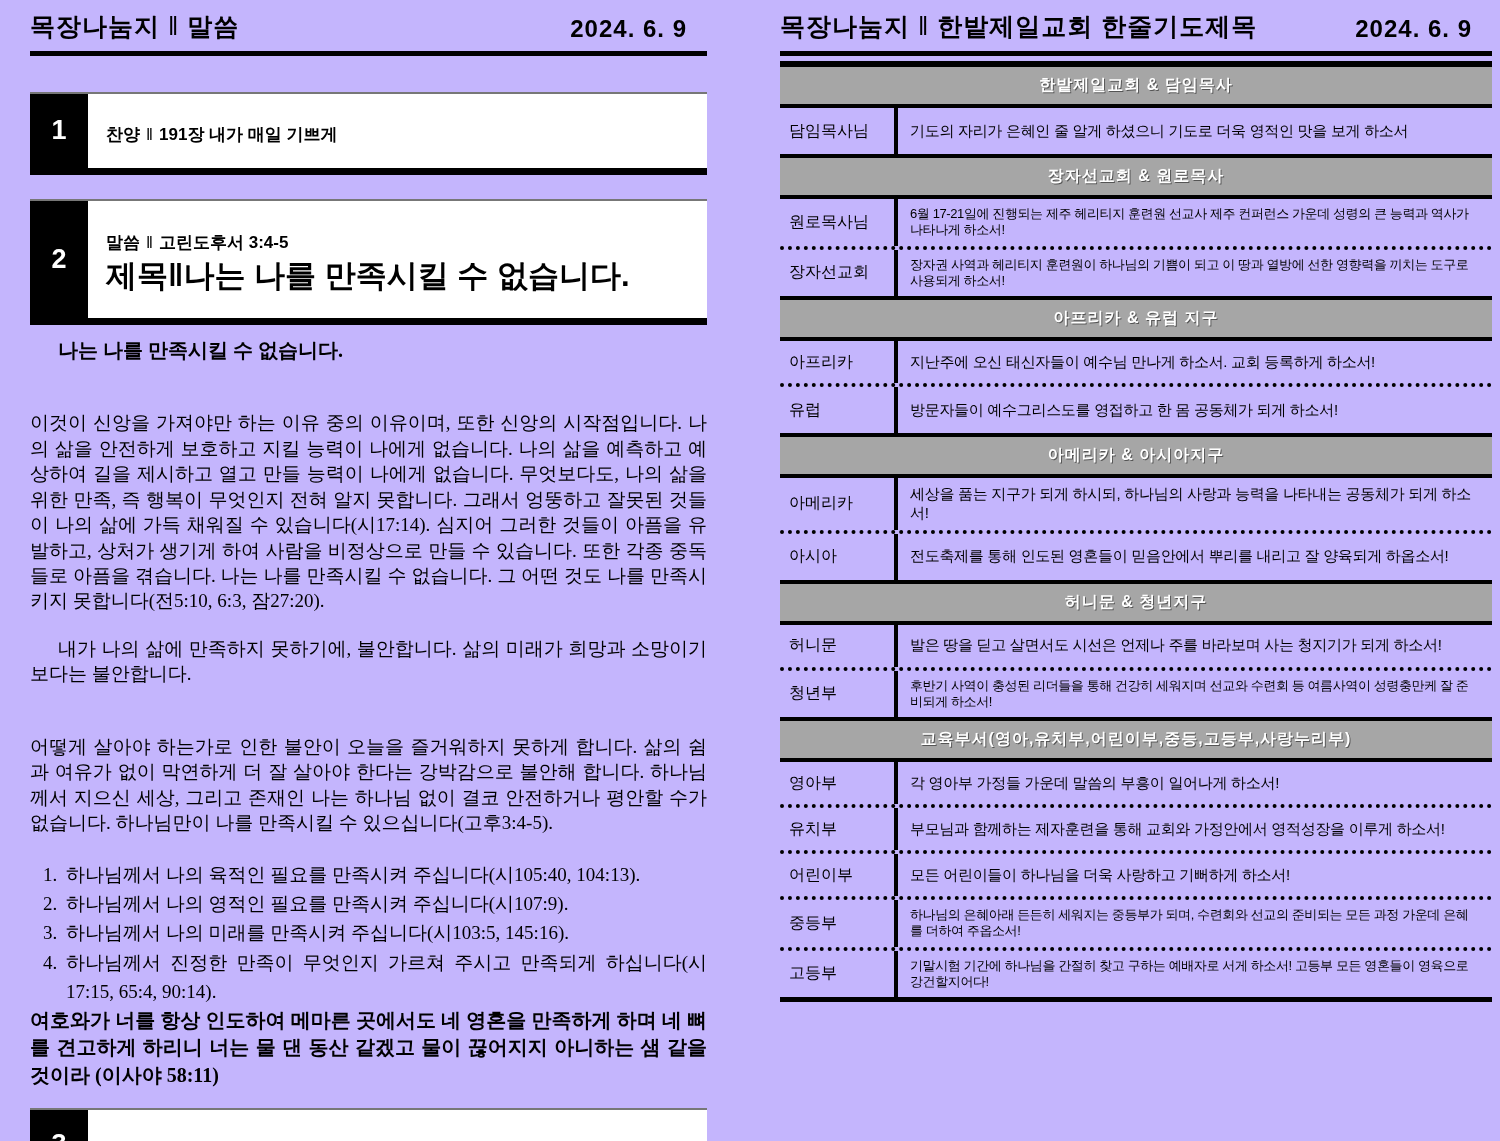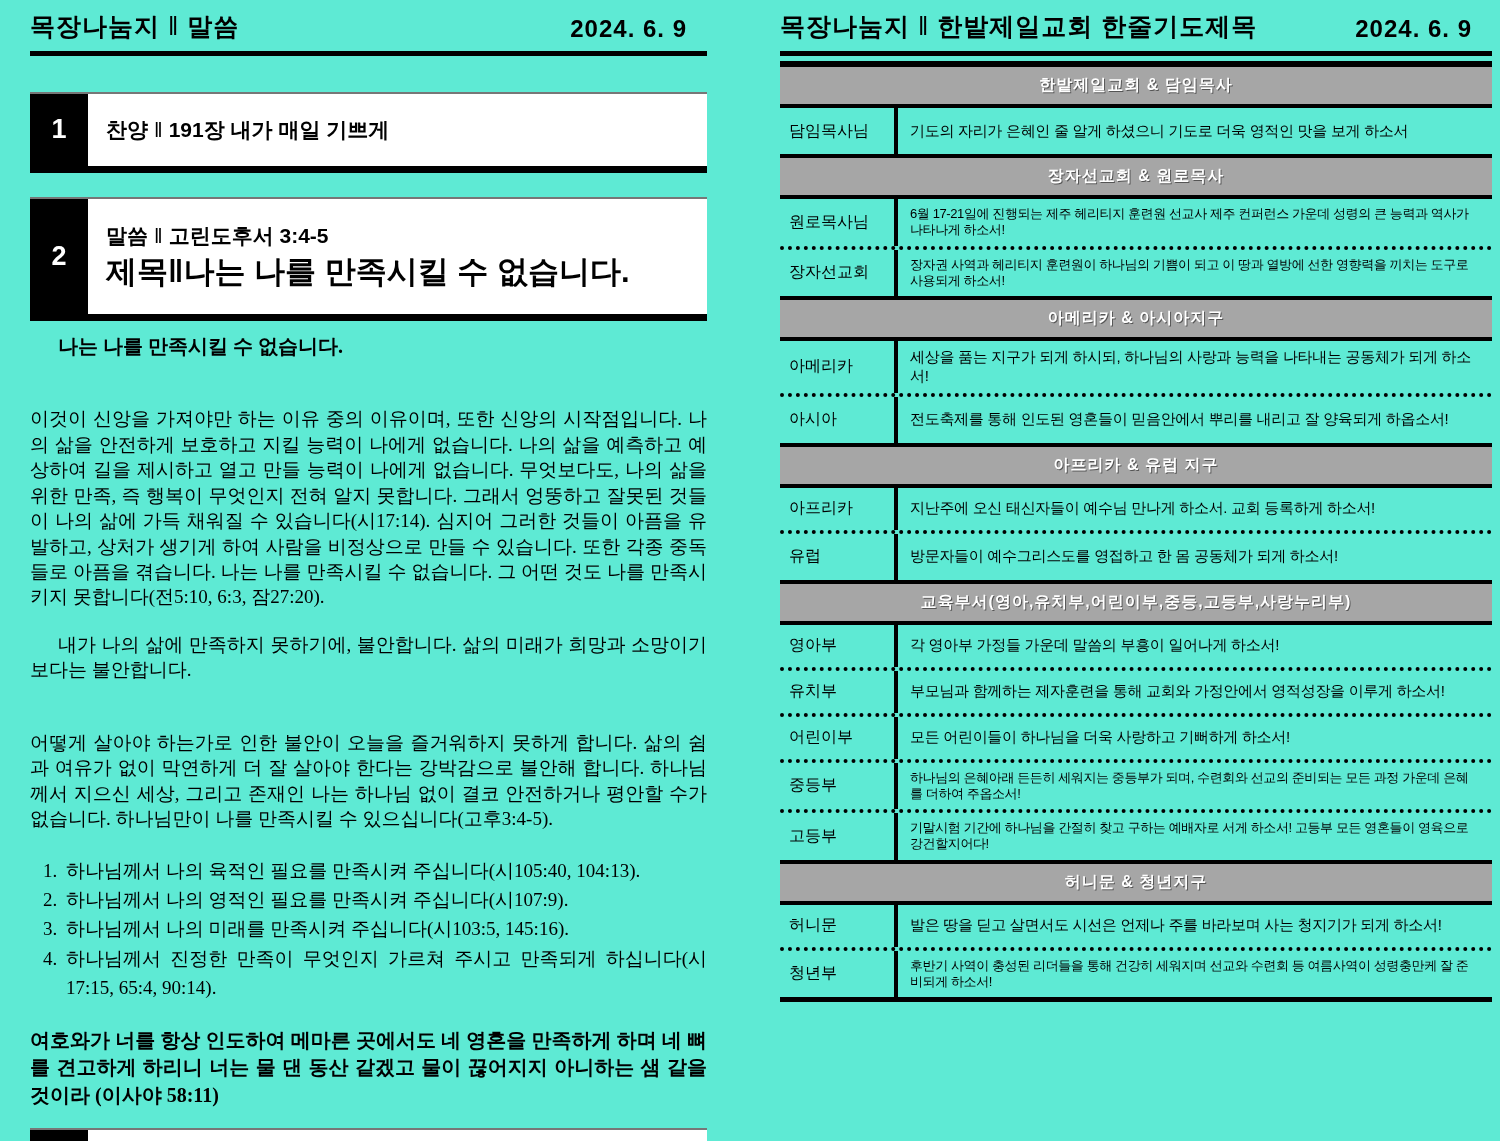--- a/index.html
+++ b/index.html
@@ -1,19 +1,19 @@
 <!DOCTYPE html>
 <html style="--banner-bg: #a6a6a6; --banner-text: #ffffff;"><head>
 <meta charset="utf-8">
 <style>
   * { margin:0; padding:0; box-sizing:border-box; }
   html,body { background:#fff; }
   #canvas {
     position:relative; width:1500px; height:1141px;
-    background:#5eead4; color:#000; overflow:hidden;
+    background:#c4b5fd; color:#000; overflow:hidden;
     font-family:"Liberation Sans", sans-serif;
   }
   .page { position:absolute; top:0; }
   #left-page  { left:30px;  width:677px; }
   #right-page { left:780px; width:712px; }
 
   
   .page-head {
     display:flex; justify-content:space-between; align-items:flex-end;
     padding-top:10px; padding-bottom:8px; border-bottom:5px solid #000;
@@ -27,38 +27,38 @@
     display:flex; align-items:stretch;
     border-top:2px solid #777; border-bottom:7px solid #000;
     background:#fff;
   }
   .section .num {
     width:58px; background:#000; color:#fff; flex:none;
     display:flex; align-items:center; justify-content:center;
     font-size:27px; font-weight:bold;
   }
   .section .titles { padding:21px 18px; display:flex; flex-direction:column; justify-content:center; }
-  .section .t-line { font-size:21px; font-weight:bold; line-height:1.5; }
+  .section .t-line { font-size:17px; font-weight:bold; line-height:1.5;margin-top:8px; }
   .section .t-line .sep { font-weight:normal; padding:0 6px; }
   .section .t-big { font-size:31px; font-weight:bold; line-height:1.35; }
   #section-1 { margin-top:36px; }
   #section-1 .titles { padding:20px 18px; }
   #section-2 { margin-top:24px; }
   #section-3 { margin-top:18px; }
   #section-3 .titles { padding:18px 18px; }
 
   
   .body-text { font-family:"Liberation Serif", serif; }
   .b-head { margin-top:12px; font-size:20px; font-weight:bold; text-indent:28px; line-height:1.32; }
   .b-para { font-size:19px; line-height:1.34; text-align:justify;margin-top:47px; }
   .b-ind  { text-indent:28px; }
   #para2  { margin-top:22px; }
   .b-list { margin-top:24px; font-size:19px; line-height:1.55; list-style-position:outside; padding-left:32px; }
   .b-list li { text-align:justify; padding-left:4px; }
-  .b-verse { margin-top:24px; font-size:20px; font-weight:bold; line-height:1.38; text-align:justify;font-family:Liberation Serif, serif; }
+  .b-verse { font-size:20px; font-weight:bold; line-height:1.38; text-align:justify;font-family:Liberation Serif, serif; }
   .q-list { margin-top:14px; font-size:20px; line-height:1.45; list-style-position:outside; padding-left:30px; font-family:"Liberation Serif", serif; }
   .q-list li { text-align:justify; padding-left:4px; margin-bottom:4px; }
 
   
   .ptable { margin-top:5px; border-top:3px solid #000; border-bottom:5px solid #000; }
   .group-banner {
     background:var(--banner-bg,#a6a6a6); color:var(--banner-text,#fff);
     border-top:4px solid #000; border-bottom:4px solid #000;
     text-align:center; font-size:16px; font-weight:bold; letter-spacing:1px;
     padding:8px 0;
@@ -174,48 +174,64 @@
         </div>
         <div class="prow small">
           <div class="plabel">
               <span>장자선교회</span>
             </div>
           <div class="ptext">장자권 사역과 헤리티지 훈련원이 하나님의 기쁨이 되고 이 땅과 열방에 선한 영향력을 끼치는 도구로 사용되게 하소서!</div>
         </div>
       </div>
 
       <div class="group">
+        <div class="group-banner">아프리카 &amp; 유럽 지구</div>
+        <div class="prow">
+          <div class="plabel">
+              <span>아프리카</span>
+            </div>
+          <div class="ptext">지난주에 오신 태신자들이 예수님 만나게 하소서. 교회 등록하게 하소서!</div>
+        </div>
+        <div class="prow">
+          <div class="plabel">
+              <span>유럽</span>
+            </div>
+          <div class="ptext">방문자들이 예수그리스도를 영접하고 한 몸 공동체가 되게 하소서!</div>
+        </div>
+      </div>
+
+      <div class="group">
         <div class="group-banner">아메리카 &amp; 아시아지구</div>
         <div class="prow">
           <div class="plabel">
               <span>아메리카</span>
             </div>
           <div class="ptext">세상을 품는 지구가 되게 하시되, 하나님의 사랑과 능력을 나타내는 공동체가 되게 하소서!</div>
         </div>
         <div class="prow">
           <div class="plabel">
               <span>아시아</span>
             </div>
           <div class="ptext">전도축제를 통해 인도된 영혼들이 믿음안에서 뿌리를 내리고 잘 양육되게 하옵소서!</div>
         </div>
       </div>
 
       <div class="group">
-        <div class="group-banner">아프리카 &amp; 유럽 지구</div>
-        <div class="prow">
-          <div class="plabel">
-              <span>아프리카</span>
-            </div>
-          <div class="ptext">지난주에 오신 태신자들이 예수님 만나게 하소서. 교회 등록하게 하소서!</div>
-        </div>
-        <div class="prow">
-          <div class="plabel">
-              <span>유럽</span>
-            </div>
-          <div class="ptext">방문자들이 예수그리스도를 영접하고 한 몸 공동체가 되게 하소서!</div>
+        <div class="group-banner">허니문 &amp; 청년지구</div>
+        <div class="prow">
+          <div class="plabel">
+              <span>허니문</span>
+            </div>
+          <div class="ptext">발은 땅을 딛고 살면서도 시선은 언제나 주를 바라보며 사는 청지기가 되게 하소서!</div>
+        </div>
+        <div class="prow small">
+          <div class="plabel">
+              <span>청년부</span>
+            </div>
+          <div class="ptext">후반기 사역이 충성된 리더들을 통해 건강히 세워지며 선교와 수련회 등 여름사역이 성령충만케 잘 준비되게 하소서!</div>
         </div>
       </div>
 
       <div class="group">
         <div class="group-banner">교육부서(영아,유치부,어린이부,중등,고등부,사랑누리부)</div>
         <div class="prow">
           <div class="plabel">
               <span>영아부</span>
             </div>
           <div class="ptext">각 영아부 가정들 가운데 말씀의 부흥이 일어나게 하소서!</div>
@@ -238,33 +254,17 @@
             </div>
           <div class="ptext">하나님의 은혜아래 든든히 세워지는 중등부가 되며, 수련회와 선교의 준비되는 모든 과정 가운데 은혜를 더하여 주옵소서!</div>
         </div>
         <div class="prow small">
           <div class="plabel">
               <span>고등부</span>
             </div>
           <div class="ptext">기말시험 기간에 하나님을 간절히 찾고 구하는 예배자로 서게 하소서! 고등부 모든 영혼들이 영육으로 강건할지어다!</div>
         </div>
 
-      </div>
-
-      <div class="group">
-        <div class="group-banner">허니문 &amp; 청년지구</div>
-        <div class="prow">
-          <div class="plabel">
-              <span>허니문</span>
-            </div>
-          <div class="ptext">발은 땅을 딛고 살면서도 시선은 언제나 주를 바라보며 사는 청지기가 되게 하소서!</div>
-        </div>
-        <div class="prow small">
-          <div class="plabel">
-              <span>청년부</span>
-            </div>
-          <div class="ptext">후반기 사역이 충성된 리더들을 통해 건강히 세워지며 선교와 수련회 등 여름사역이 성령충만케 잘 준비되게 하소서!</div>
-        </div>
       </div>
 
     </div>
   </div>
 </div>
 
 </body></html>

